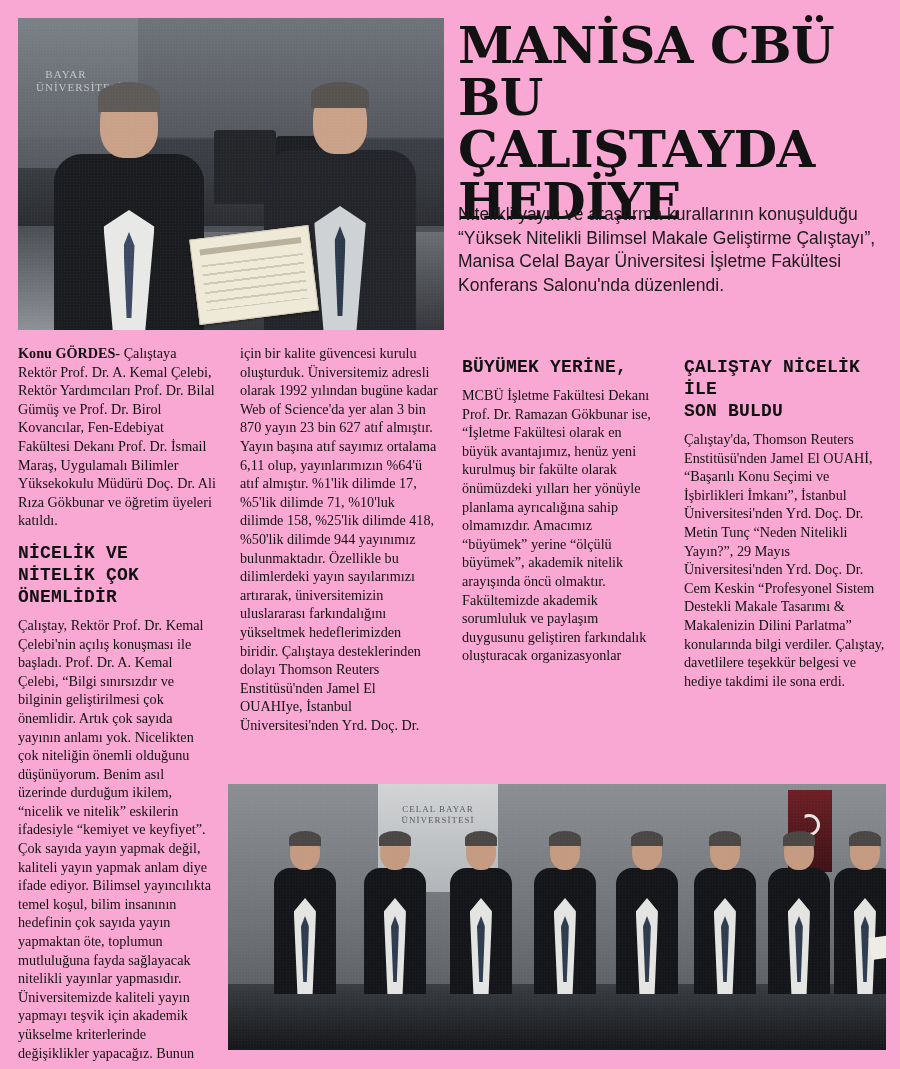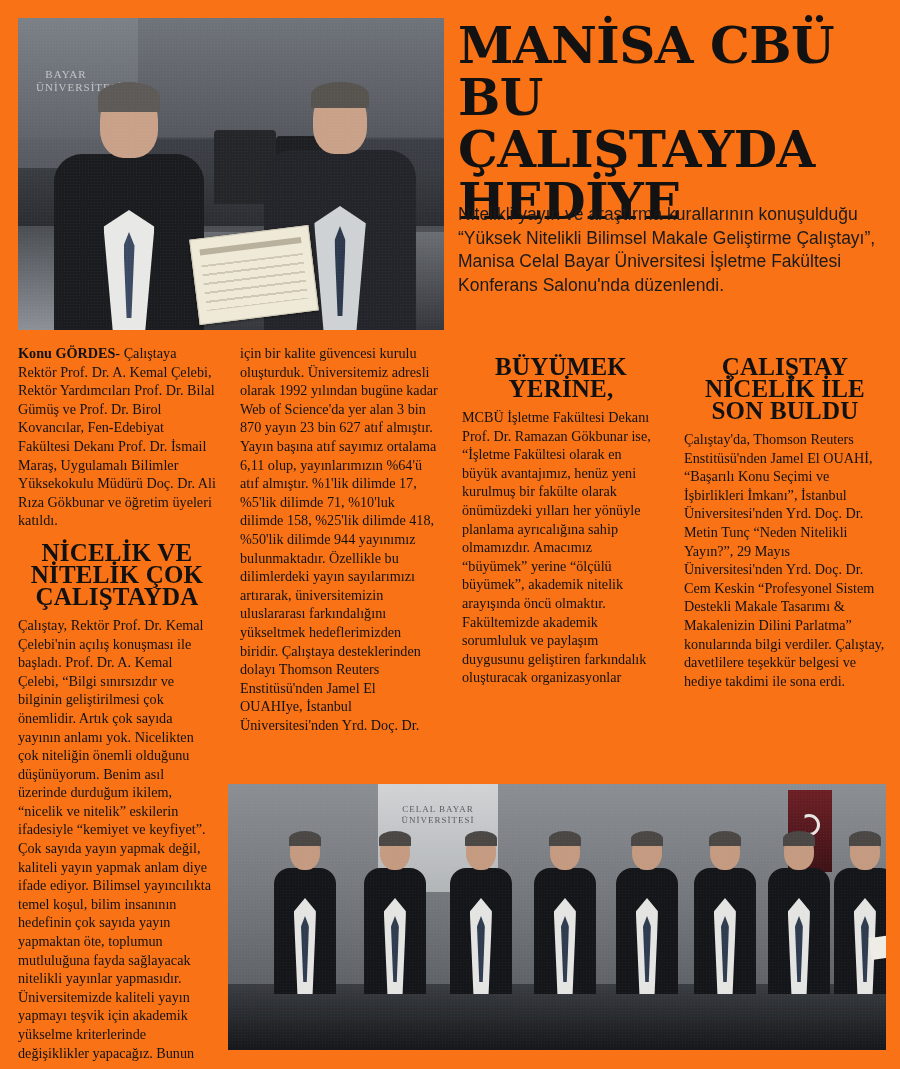--- a/index.html
+++ b/index.html
@@ -11,21 +11,21 @@
     width: 900px;
     height: 1069px;
     font-family: "Liberation Serif", serif;
     color: #111;
     overflow: hidden;
   }
   .page {
     position: relative;
     width: 900px;
     height: 1069px;
-    background: #f97316;
+    background: #f9a8d4;
   }
 
   
   .top-photo {
     position: absolute;
     left: 18px;
     top: 18px;
     width: 426px;
     height: 312px;
     overflow: hidden;
@@ -165,25 +165,24 @@
     text-align:left;
   }
   .col p { margin:0 0 0 0; }
   .c1 { left:0;   width:198px; }
   .c2 { left:222px; width:198px; }
   .c3 { left:444px; width:198px; }
   .c4 { left:666px; width:202px; }
 
   .lead { font-weight:700; }
   .subhead {
-    font-family:Liberation Serif, serif;
+    font-family:Liberation Mono, monospace;
     font-weight:700;
-    font-size:25px;
+    font-size:18px;
     line-height:22px;
-    text-align:center;
     margin:12px 0 8px 0;
     letter-spacing:0.2px;
   }
 
   
   .bottom-photo {
     position:absolute;
     left:228px;
     top:784px;
     width:658px;
@@ -289,21 +288,21 @@
   </div>
 
   <div class="deck">Nitelikli yayın ve araştırma kurallarının konuşulduğu “Yüksek Nitelikli Bilimsel Makale Geliştirme Çalıştayı”, Manisa Celal Bayar Üniversitesi İşletme Fakültesi Konferans Salonu'nda düzenlendi.</div>
 
   <div class="cols">
 
     <div class="col c1">
       <p><span class="lead">Konu GÖRDES-</span><span> Çalıştaya Rektör Prof. Dr. A. Kemal Çelebi, Rektör Yardımcıları Prof. Dr. Bilal Gümüş ve Prof. Dr. Birol Kovancılar, Fen-Edebiyat Fakültesi Dekanı Prof. Dr. İsmail Maraş, Uygulamalı Bilimler Yüksekokulu Müdürü Doç. Dr. Ali Rıza Gökbunar ve öğretim üyeleri katıldı.</span></p>
       <div class="subhead">
         <span>NİCELİK VE NİTELİK ÇOK</span><br>
-        <span>ÇALIŞTAYDA</span>
+        <span>ÖNEMLİDİR</span>
       </div>
       <p>Çalıştay, Rektör Prof. Dr. Kemal Çelebi'nin açılış konuşması ile başladı. Prof. Dr. A. Kemal Çelebi, “Bilgi sınırsızdır ve bilginin geliştirilmesi çok önemlidir. Artık çok sayıda yayının anlamı yok. Nicelikten çok niteliğin önemli olduğunu düşünüyorum. Benim asıl üzerinde durduğum ikilem, “nicelik ve nitelik” eskilerin ifadesiyle “kemiyet ve keyfiyet”. Çok sayıda yayın yapmak değil, kaliteli yayın yapmak anlam diye ifade ediyor. Bilimsel yayıncılıkta temel koşul, bilim insanının hedefinin çok sayıda yayın yapmaktan öte, toplumun mutluluğuna fayda sağlayacak nitelikli yayınlar yapmasıdır. Üniversitemizde kaliteli yayın yapmayı teşvik için akademik yükselme kriterlerinde değişiklikler yapacağız. Bunun</p>
     </div>
 
     <div class="col c2">
       <p>için bir kalite güvencesi kurulu oluşturduk. Üniversitemiz adresli olarak 1992 yılından bugüne kadar Web of Science'da yer alan 3 bin 870 yayın 23 bin 627 atıf almıştır. Yayın başına atıf sayımız ortalama 6,11 olup, yayınlarımızın %64'ü atıf almıştır. %1'lik dilimde 17, %5'lik dilimde 71, %10'luk dilimde 158, %25'lik dilimde 418, %50'lik dilimde 944 yayınımız bulunmaktadır. Özellikle bu dilimlerdeki yayın sayılarımızı artırarak, üniversitemizin uluslararası farkındalığını yükseltmek hedeflerimizden biridir. Çalıştaya desteklerinden dolayı Thomson Reuters Enstitüsü'nden Jamel El OUAHIye, İstanbul Üniversitesi'nden Yrd. Doç. Dr.</p>
     </div>
 
     <div class="col c3">
       <div class="subhead">

